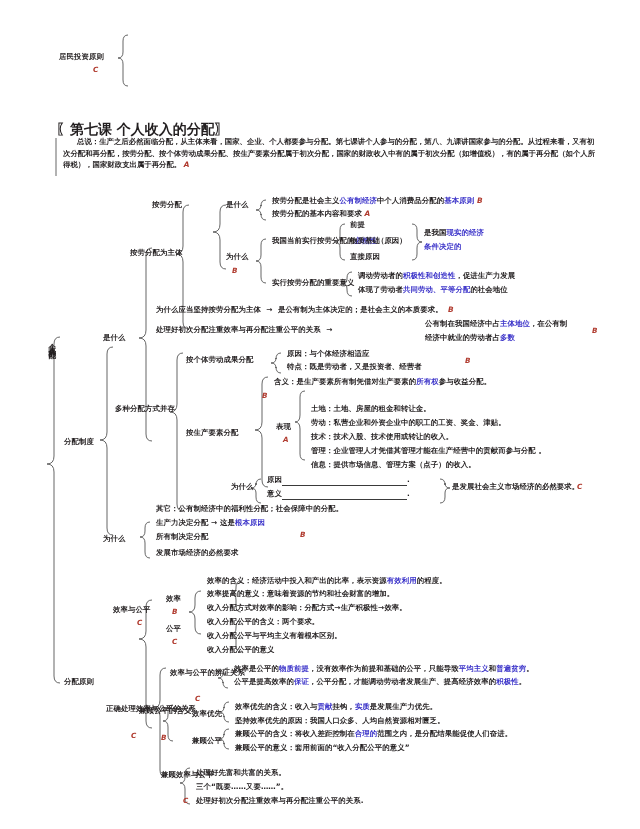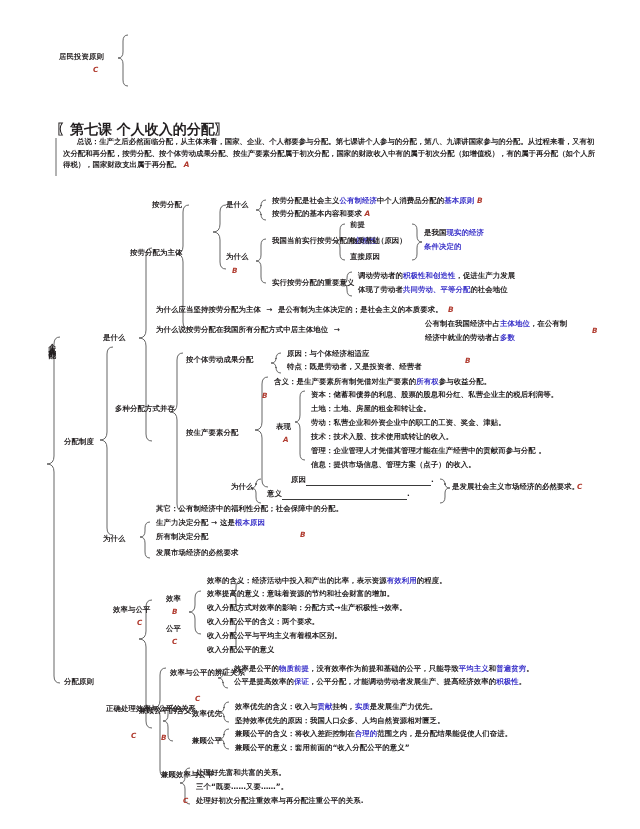--- a/index.html
+++ b/index.html
@@ -137,21 +137,21 @@
     <span>调动劳动者的</span><span class="blue">积极性和创造性</span><span>，促进生产力发展</span>
   </div>
   <div class="t" style="left:358px;top:285px;">
     <span>体现了劳动者</span><span class="blue">共同劳动、平等分配</span><span>的社会地位</span>
   </div>
 
   <div class="t" style="left:156px;top:305px;">
     <span>为什么应当坚持按劳分配为主体</span>&nbsp;&nbsp;<span>→</span>&nbsp;&nbsp;<span>是公有制为主体决定的；是社会主义的本质要求。</span>&nbsp;&nbsp;<span class="red">B</span>
   </div>
   <div class="t" style="left:156px;top:325px;">
-    <span>为什么说按劳分配在我国所有分配方式中居主体地位</span>&nbsp;&nbsp;<span>→</span>
+    <span>处理好初次分配注重效率与再分配注重公平的关系</span>&nbsp;&nbsp;<span>→</span>
   </div>
   <div class="t" style="left:425px;top:319px;">
     <span>公有制在我国经济中占</span><span class="blue">主体地位</span><span>，在公有制</span>
   </div>
   <div class="t" style="left:425px;top:333px;">
     <span>经济中就业的劳动者占</span><span class="blue">多数</span>
   </div>
   <div class="mark" style="left:592px;top:326px;">B</div>
 
   <div class="t" style="left:115px;top:404px;line-height:1.45;">
@@ -166,29 +166,28 @@
   <div class="t" style="left:186px;top:428px;">按生产要素分配</div>
 
   <div class="t" style="left:274px;top:377px;">
     <span>含义：是生产要素所有制凭借对生产要素的</span><span class="blue">所有权</span><span>参与收益分配。</span>
   </div>
   <div class="mark" style="left:262px;top:391px;">B</div>
 
   <div class="t" style="left:276px;top:422px;">表现</div>
   <div class="mark" style="left:283px;top:435px;">A</div>
 
-  <div class="t" style="left:311px;top:390px;">资本：储蓄和债券的利息、股票的股息和分红、私营企业主的税后利润等。</div>
   <div class="t" style="left:311px;top:404px;">土地：土地、房屋的租金和转让金。</div>
   <div class="t" style="left:311px;top:418px;">劳动：私营企业和外资企业中的职工的工资、奖金、津贴。</div>
   <div class="t" style="left:311px;top:432px;">技术：技术入股、技术使用或转让的收入。</div>
   <div class="t" style="left:311px;top:446px;">管理：企业管理人才凭借其管理才能在生产经营中的贡献而参与分配 。</div>
   <div class="t" style="left:311px;top:460px;">信息：提供市场信息、管理方案（点子）的收入。</div>
 
   <div class="t" style="left:231px;top:482px;">为什么</div>
-  <div class="t" style="left:267px;top:475px;margin-left:24px;">
+  <div class="t" style="left:267px;top:475px;">
     <span>原因</span><span class="ul" style="width:125px;">&nbsp;</span><span>.</span>
   </div>
   <div class="t" style="left:267px;top:489px;">
     <span>意义</span><span class="ul" style="width:125px;">&nbsp;</span><span>.</span>
   </div>
   <div class="t" style="left:452px;top:482px;">是发展社会主义市场经济的必然要求。</div>
   <div class="mark" style="left:577px;top:482px;">C</div>
 
   <div class="t" style="left:156px;top:504px;">其它：公有制经济中的福利性分配；社会保障中的分配。</div>
 

